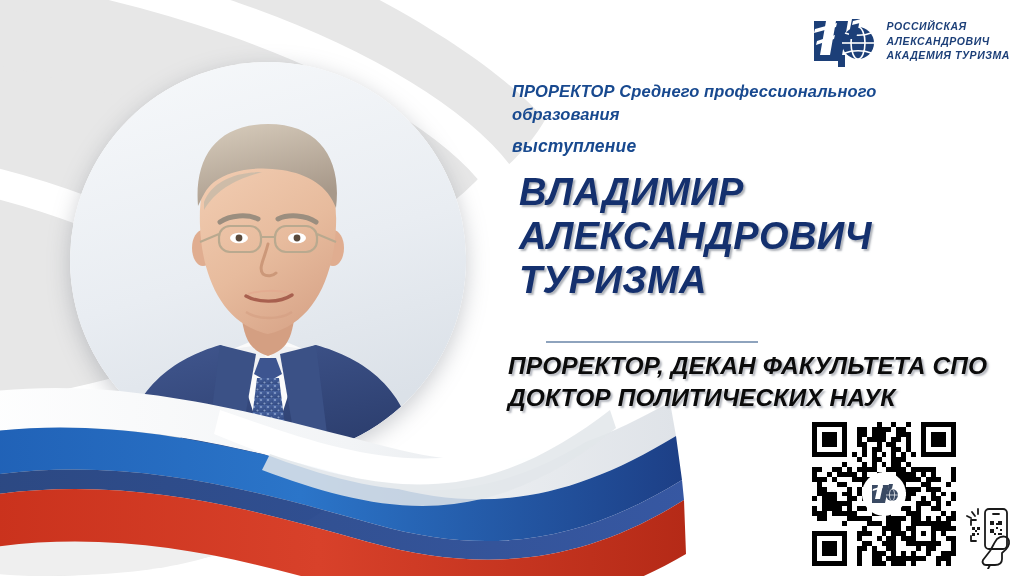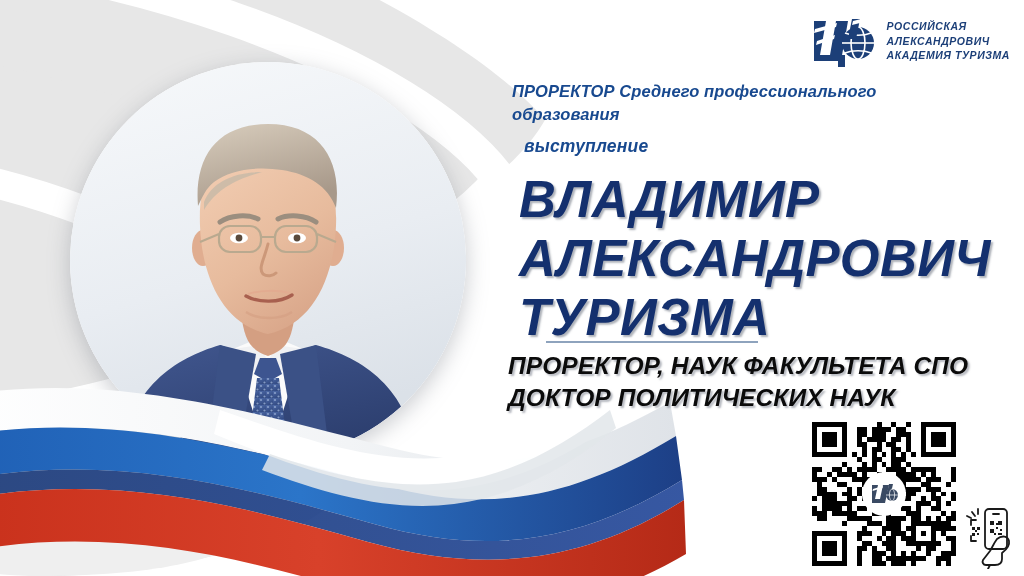--- a/index.html
+++ b/index.html
@@ -73,27 +73,26 @@
     letter-spacing:.1px;
   }
   .eyebrow .strong { font-weight:bold; }
   .subline {
     color:#18498f;
     font-size:17.5px;
     font-weight:bold;
     font-style:italic;
     margin-top:9px;
     letter-spacing:.2px;
-    margin-left:12px;
   }
   .fullname {
     margin-top:13px;
     margin-left:7px;
     color:#14306e;
-    font-size:51px;
+    font-size:38px;
     font-weight:bold;
     font-style:italic;
     line-height:1.16;
     letter-spacing:.4px;
     text-shadow:2px 2px 2px rgba(130,136,148,.65);
   }
   .fullname .nm { display:block; white-space:nowrap; }
 
   .divider {
     position:absolute;
@@ -335,21 +334,21 @@
     <div class="fullname">
       <span class="nm">ВЛАДИМИР</span>
       <span class="nm">АЛЕКСАНДРОВИЧ</span>
       <span class="nm">ТУРИЗМА</span>
     </div>
   </div>
 
   <div class="divider"></div>
 
   <div class="role-block">
-    <div class="role-line">ПРОРЕКТОР, НАУК ФАКУЛЬТЕТА СПО</div>
+    <div class="role-line">ПРОРЕКТОР, ДЕКАН ФАКУЛЬТЕТА СПО</div>
     <div class="role-line">ДОКТОР ПОЛИТИЧЕСКИХ НАУК</div>
   </div>
 
   <div class="qr-wrap">
     <svg class="qr-svg" viewBox="0 0 29 29" shape-rendering="crispEdges" xmlns="http://www.w3.org/2000/svg">
       <rect width="29" height="29" fill="#ffffff"></rect>
       <g fill="#000000" id="qrcells">
           <rect x="0" y="0" width="1" height="1"></rect>
           <rect x="1" y="0" width="1" height="1"></rect>
           <rect x="2" y="0" width="1" height="1"></rect>

